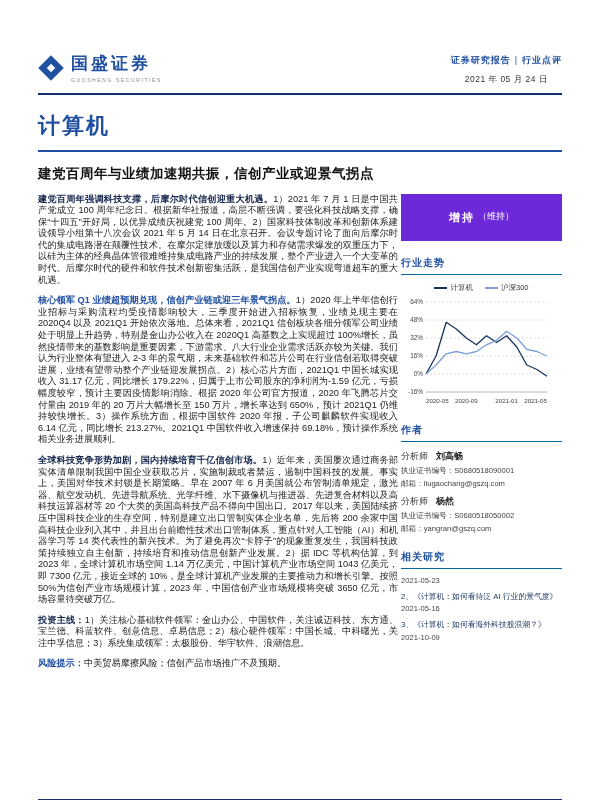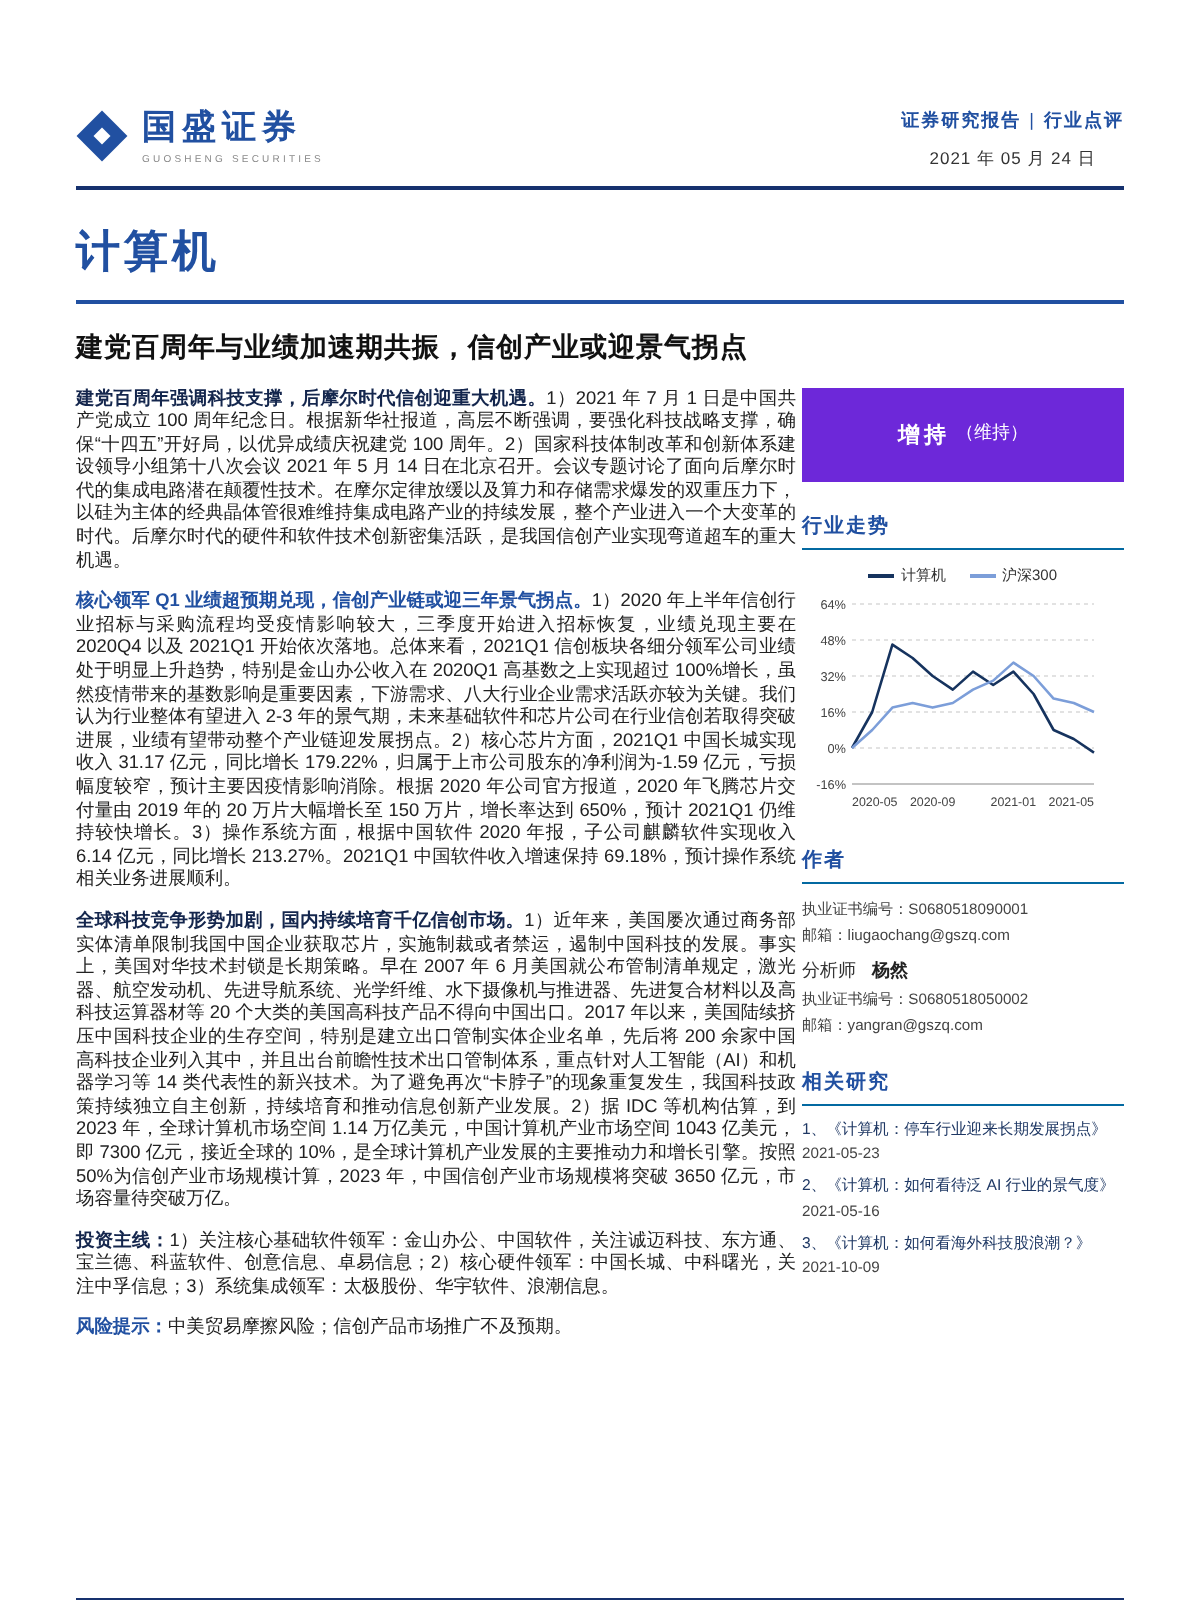--- a/index.html
+++ b/index.html
@@ -140,34 +140,34 @@
             <text x="105.66666666666667" y="107" text-anchor="middle" font-size="6.2" fill="#444">2021-01</text>
             <text x="146" y="107" text-anchor="end" font-size="6.2" fill="#444">2021-05</text>
             <polyline points="25.0,78.0 35.1,60.0 45.2,26.3 55.3,33.0 65.3,42.0 75.4,48.8 85.5,39.8 95.6,46.5 105.7,39.8 115.8,51.0 125.8,69.0 135.9,73.5 146.0,80.3" fill="none" stroke="#16335e" stroke-width="1.3" stroke-linejoin="round"></polyline>
             <polyline points="25.0,78.0 35.1,69.0 45.2,57.8 55.3,55.5 65.3,57.8 75.4,55.5 85.5,48.8 95.6,44.3 105.7,35.3 115.8,42.0 125.8,53.3 135.9,55.5 146.0,60.0" fill="none" stroke="#7c9ed9" stroke-width="1.3" stroke-linejoin="round"></polyline>
           </svg>
       </div>
 
       <div class="side-title">作者</div>
       <div class="author-block">
         <div>
+          <div class="author-row"><span class="role">分析师</span><span class="name">刘高畅</span></div>
           <div class="author-meta">执业证书编号：S0680518090001</div>
           <div class="author-meta">邮箱：liugaochang@gszq.com</div>
         </div>
         <div>
           <div class="author-row"><span class="role">分析师</span><span class="name">杨然</span></div>
           <div class="author-meta">执业证书编号：S0680518050002</div>
           <div class="author-meta">邮箱：yangran@gszq.com</div>
         </div>
       </div>
 
       <div class="side-title">相关研究</div>
       <div>
         <div class="research-item">
-          <div class="research-title">1、《计算机：停车行业迎来长期发展拐点》</div>
           <div class="research-date">2021-05-23</div>
         </div>
         <div class="research-item">
           <div class="research-title">2、《计算机：如何看待泛 AI 行业的景气度》</div>
           <div class="research-date">2021-05-16</div>
         </div>
         <div class="research-item">
           <div class="research-title">3、《计算机：如何看海外科技股浪潮？》</div>
           <div class="research-date">2021-10-09</div>
         </div>

